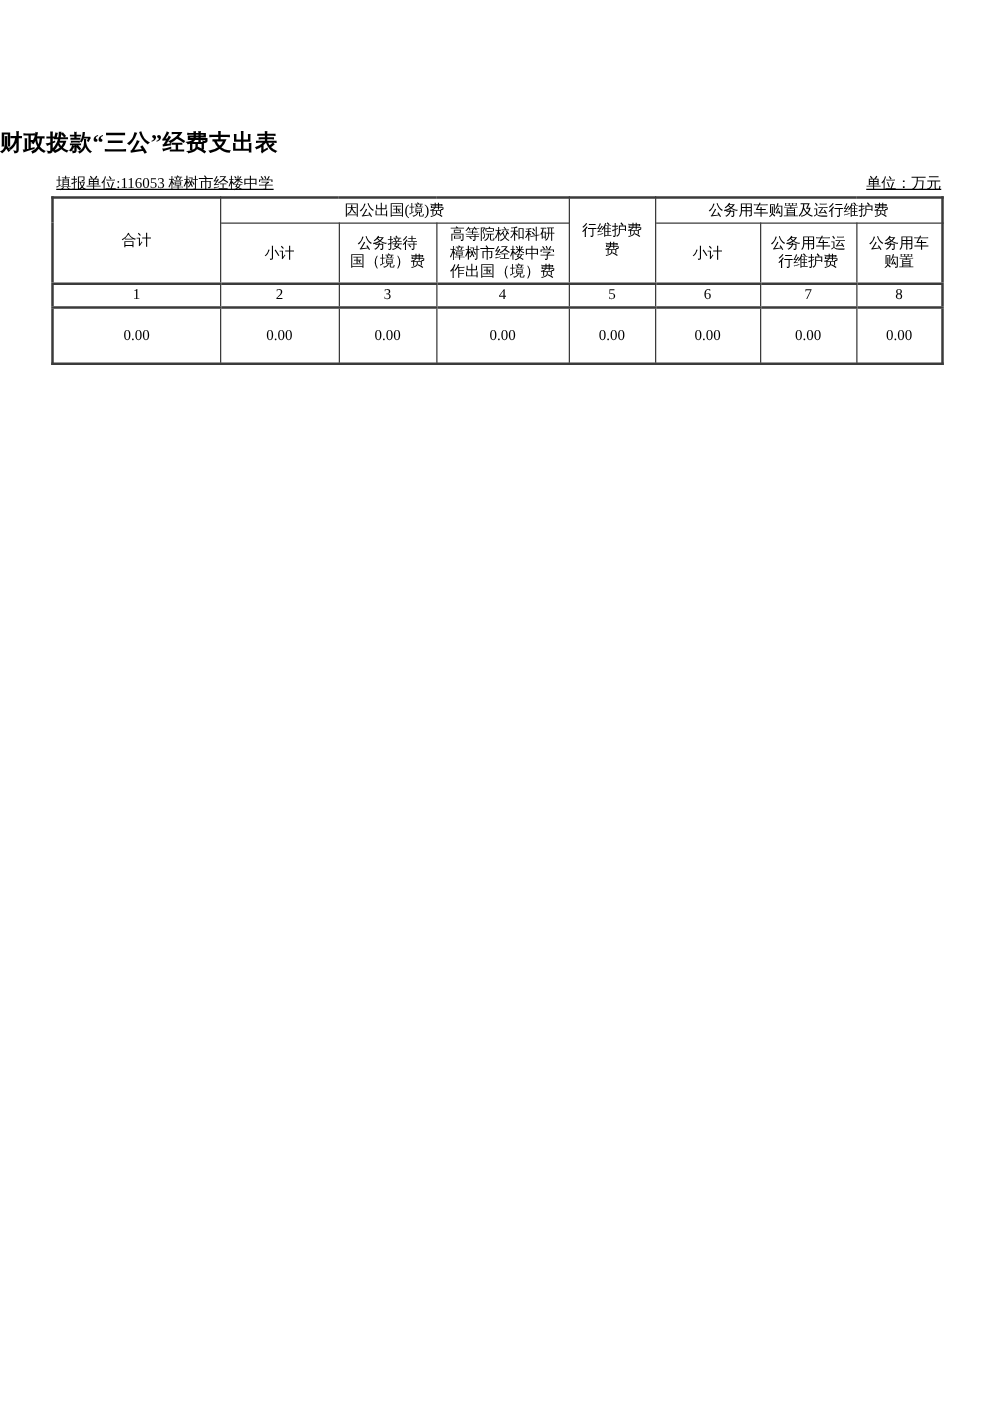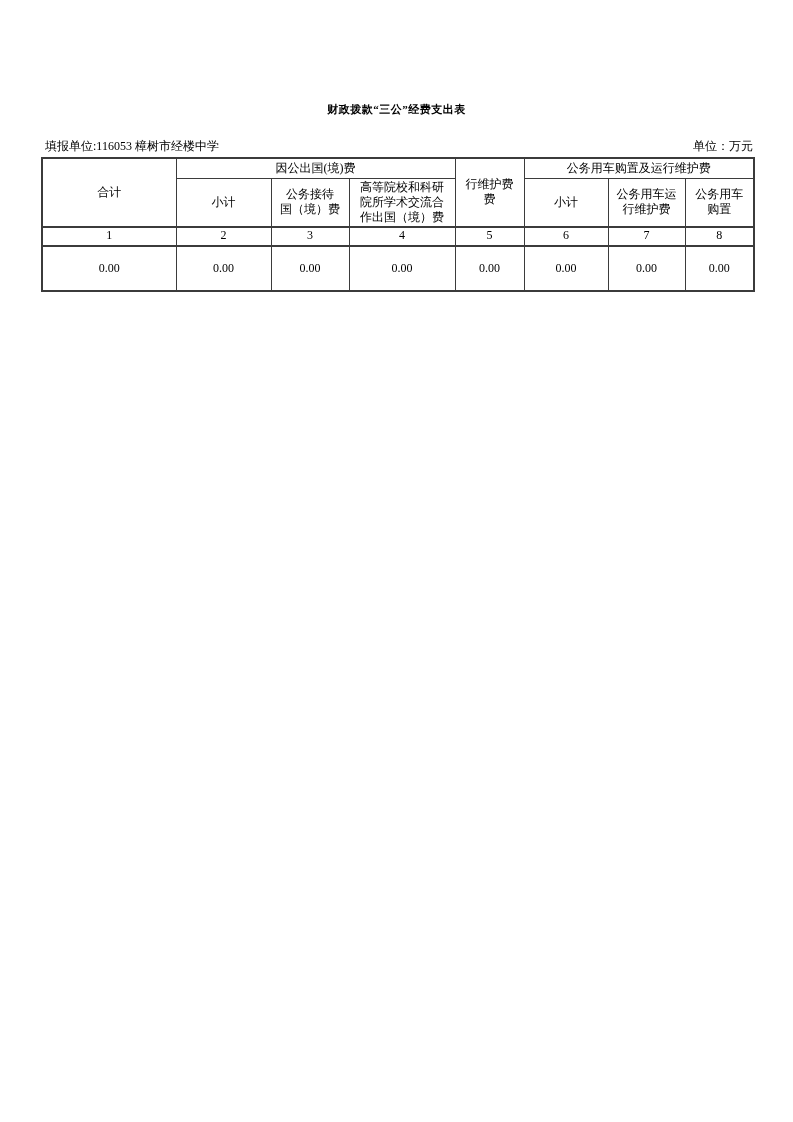--- a/index.html
+++ b/index.html
@@ -15,36 +15,37 @@
   .page {
     position: absolute;
     inset: 0;
     background: #ffffff;
   }
   .doc-title {
     position: absolute;
     top: 102px;
     left: 0;
     width: 100%;
-    text-align: center;
-    font-size: 11px;
+    text-align: left;
+    font-size: 18px;
     font-weight: bold;
     letter-spacing: 0.5px;
     white-space: nowrap;
   }
   .meta-row {
     position: absolute;
     top: 139px;
     left: 45px;
     width: 708px;
     display: flex;
     justify-content: space-between;
     align-items: flex-end;
     font-size: 12px;
     line-height: 1.2;
+    text-decoration: underline;
   }
   table.report {
     position: absolute;
     top: 157px;
     left: 41px;
     width: 712px;
     border-collapse: collapse;
     table-layout: fixed;
     border: 2px solid #3b3b3b;
   }
@@ -97,21 +98,21 @@
         <td colspan="3">因公出国(境)费</td>
         <td rowspan="2">行维护费
 费</td>
         <td colspan="3">公务用车购置及运行维护费</td>
       </tr>
       <tr class="hdr-sub">
         <td>小计</td>
         <td>公务接待
 国（境）费</td>
         <td>高等院校和科研
-院所学术交流合
+樟树市经楼中学
 作出国（境）费</td>
         <td>小计</td>
         <td>公务用车运
 行维护费</td>
         <td>公务用车
 购置</td>
       </tr>
       <tr class="row-nums">
         <td>1</td>
         <td>2</td>

